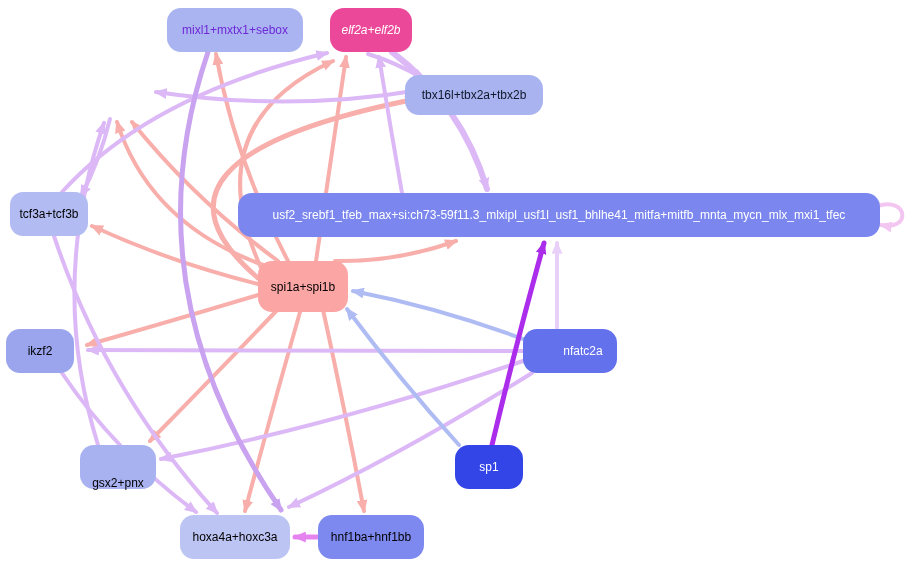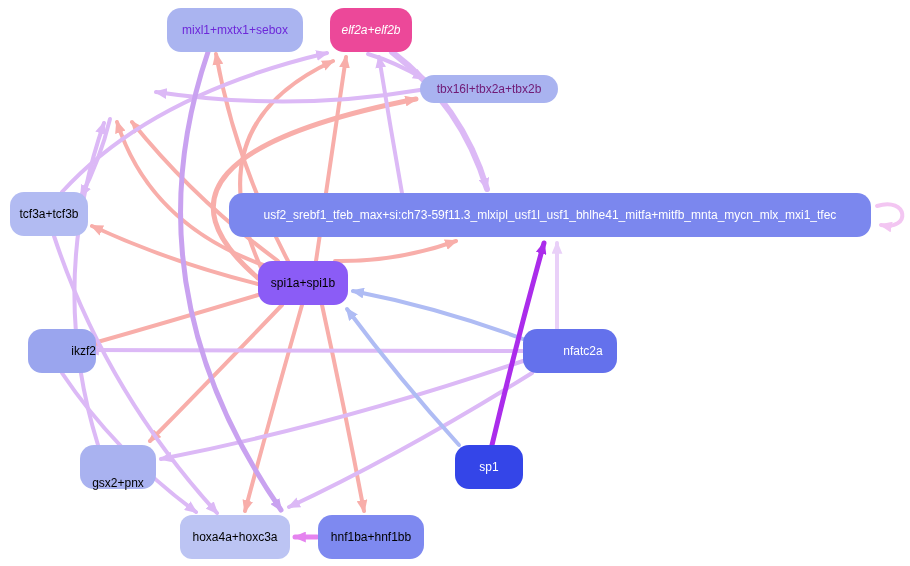--- a/index.html
+++ b/index.html
@@ -78,43 +78,43 @@
       <path d="M 492,445 Q 517,340 544,243" fill="none" stroke="#ab2ceb" stroke-width="5" stroke-linecap="round" marker-end="url(#arr-purple)"></path>
       <path d="M 877,206 C 908,196 912,231 881,225" fill="none" stroke="#f3c6f2" stroke-width="4" stroke-linecap="round" marker-end="url(#arr-loop)"></path>
     </svg>
 
 <div class="node" style="left: 167px; top: 8px; width: 136px; height: 44px; background: rgb(170, 180, 240); color: #6d28d9;">
       <span>mixl1+mxtx1+sebox</span>
     </div>
     <div class="node" style="left: 330px; top: 8px; width: 82px; height: 44px; background: #ec4899; color: rgb(255, 255, 255); font-style: italic;">
       <span>elf2a+elf2b</span>
     </div>
-    <div class="node" style="left: 420px; top: 75px; width: 138px; height: 28px; background: rgb(169, 179, 240); color: #701a75;">
+    <div class="node" style="left: 405px; top: 75px; width: 138px; height: 40px; background: rgb(169, 179, 240); color: #0f172a;">
       <span>tbx16l+tbx2a+tbx2b</span>
     </div>
-    <div class="node" style="left: 10px; top: 192px; width: 78px; height: 44px; background: rgb(178, 187, 242); color: rgb(0, 0, 0);">
+    <div class="node" style="left: 10px; top: 192px; width: 78px; height: 44px; background: rgb(178, 187, 242); color: rgb(0, 0, 0); border-radius: 13px;">
       <span>tcf3a+tcf3b</span>
     </div>
-    <div class="node" style="left: 229px; top: 193px; width: 642px; height: 44px; background: rgb(123, 135, 238); color: rgb(255, 255, 255);">
+    <div class="node" style="left: 238px; top: 193px; width: 642px; height: 44px; background: rgb(123, 135, 238); color: rgb(255, 255, 255);">
       <span>usf2_srebf1_tfeb_max+si:ch73-59f11.3_mlxipl_usf1l_usf1_bhlhe41_mitfa+mitfb_mnta_mycn_mlx_mxi1_tfec</span>
     </div>
-    <div class="node" style="left: 258px; top: 261px; width: 90px; height: 44px; background: #8b5cf6; color: rgb(0, 0, 0);">
+    <div class="node" style="left: 258px; top: 261px; width: 90px; height: 51px; background: #fca5a5; color: rgb(0, 0, 0);">
       <span>spi1a+spi1b</span>
     </div>
-    <div class="node" style="left: 28px; top: 329px; width: 68px; height: 44px; background: rgb(154, 165, 238); color: rgb(0, 0, 0); justify-content: flex-end;">
+    <div class="node" style="left: 6px; top: 329px; width: 68px; height: 44px; background: rgb(154, 165, 238); color: rgb(0, 0, 0);">
       <span>ikzf2</span>
     </div>
     <div class="node" style="left: 523px; top: 329px; width: 68px; height: 44px; background: rgb(100, 113, 236); color: rgb(255, 255, 255); padding-left: 26px;">
       <span>nfatc2a</span>
     </div>
     <div class="node" style="left: 80px; top: 445px; width: 76px; height: 44px; background: rgb(169, 178, 240); color: rgb(0, 0, 0); align-items: flex-end;">
       <span>gsx2+pnx</span>
     </div>
     <div class="node" style="left: 455px; top: 445px; width: 68px; height: 44px; background: rgb(52, 69, 232); color: rgb(255, 255, 255);">
       <span>sp1</span>
     </div>
-    <div class="node" style="left: 180px; top: 515px; width: 110px; height: 44px; background: rgb(188, 196, 243); color: rgb(0, 0, 0); border-radius: 12px;">
+    <div class="node" style="left: 180px; top: 515px; width: 110px; height: 44px; background: rgb(188, 196, 243); color: rgb(0, 0, 0);">
       <span>hoxa4a+hoxc3a</span>
     </div>
     <div class="node" style="left: 318px; top: 515px; width: 106px; height: 44px; background: rgb(126, 137, 240); color: #000000;">
       <span>hnf1ba+hnf1bb</span>
     </div>
   </div>
 
 </body></html>

